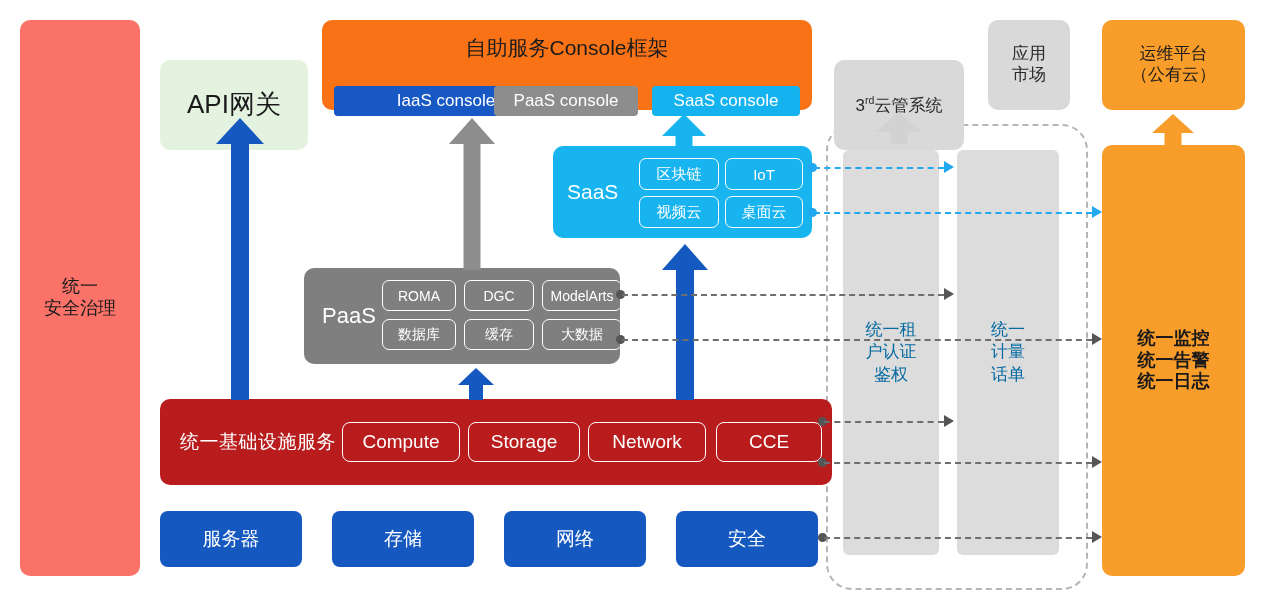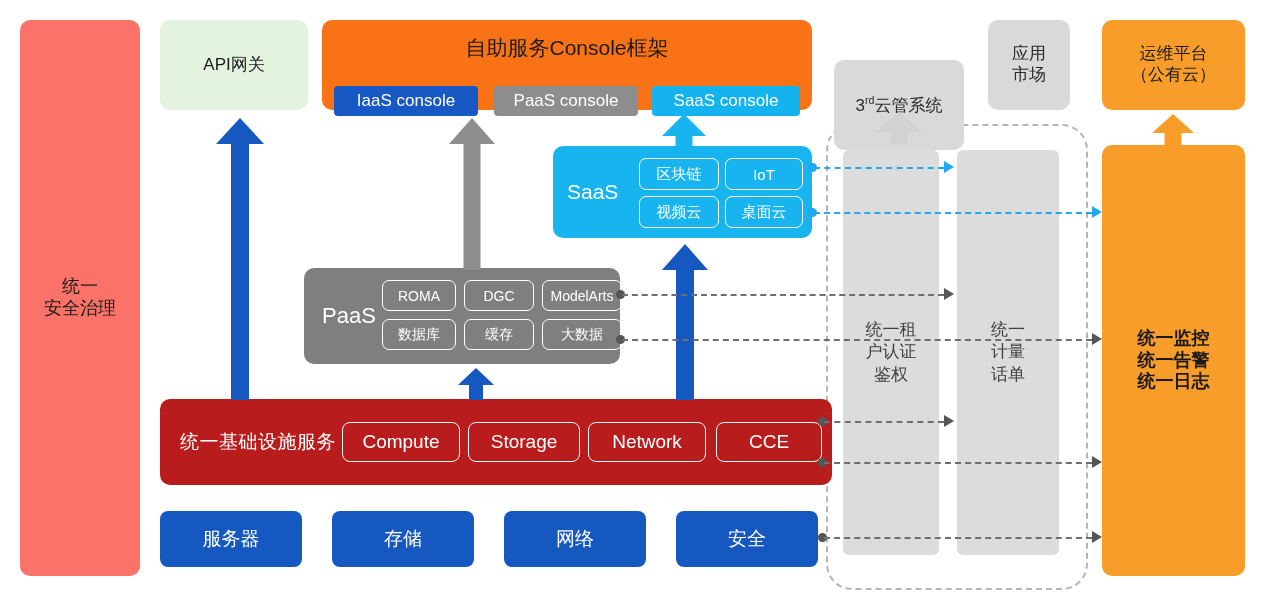--- a/index.html
+++ b/index.html
@@ -25,21 +25,22 @@
     background:#fa7268;border-radius:10px;color:#1a1a1a;
     font-size:18px;font-weight:400;
   }
   .panel-ops{
     background:#f99d2a;border-radius:10px;color:#1a1a1a;
     font-size:18px;
     font-weight:bold;
   }
   .panel-api{
     background:#e4f2e0;border-radius:10px;color:#1a1a1a;
-    font-size:17px;
+    font-size:26px;
+    margin-top:40px;
   }
   .panel-green{
     background:#f97316;border-radius:10px;
   }
   .panel-gray{
     background:#d9d9d9;border-radius:10px;color:#2a2a2a;
     font-size:17px;
   }
   .panel-ops-top{
     background:#f99d2a;border-radius:10px;color:#1a1a1a;font-size:17px;
@@ -99,21 +100,21 @@
   }
 
   
   .res-box{
     background:#1458c0;border-radius:8px;color:#ffffff;font-size:19px;
     display:flex;align-items:center;justify-content:center;
   }
 
   
   .gcol{
-    background:#dcdcdc;border-radius:6px;color:#404040;font-size:17px;
+    background:#dcdcdc;border-radius:6px;color:#0369a1;font-size:17px;
     display:flex;align-items:center;justify-content:center;text-align:center;
     line-height:1.3;
   }
 
   
   .dashed-region{
     border:2.5px dashed #b5b5b5;border-radius:26px;
   }
 
   
@@ -148,21 +149,21 @@
     <span>统一</span>
     <span>安全治理</span>
   </div>
 
   <div class="abs panel-api ctr" style="left:160px;top:20px;width:148px;height:90px;">
     <span>API网关</span>
   </div>
 
   <div class="abs panel-green" style="left:322px;top:20px;width:490px;height:90px;">
     <div class="green-title">自助服务Console框架</div>
-    <div class="console-chip chip-iaas" style="left:12px;width:144px;">
+    <div class="console-chip chip-iaas" style="left:12px;width:144px;padding-left:40px;">
       <span>IaaS console</span>
     </div>
     <div class="console-chip chip-paas" style="left:172px;width:144px;">
       <span>PaaS console</span>
     </div>
     <div class="console-chip chip-saas" style="left:330px;width:148px;">
       <span>SaaS console</span>
     </div>
   </div>
 

